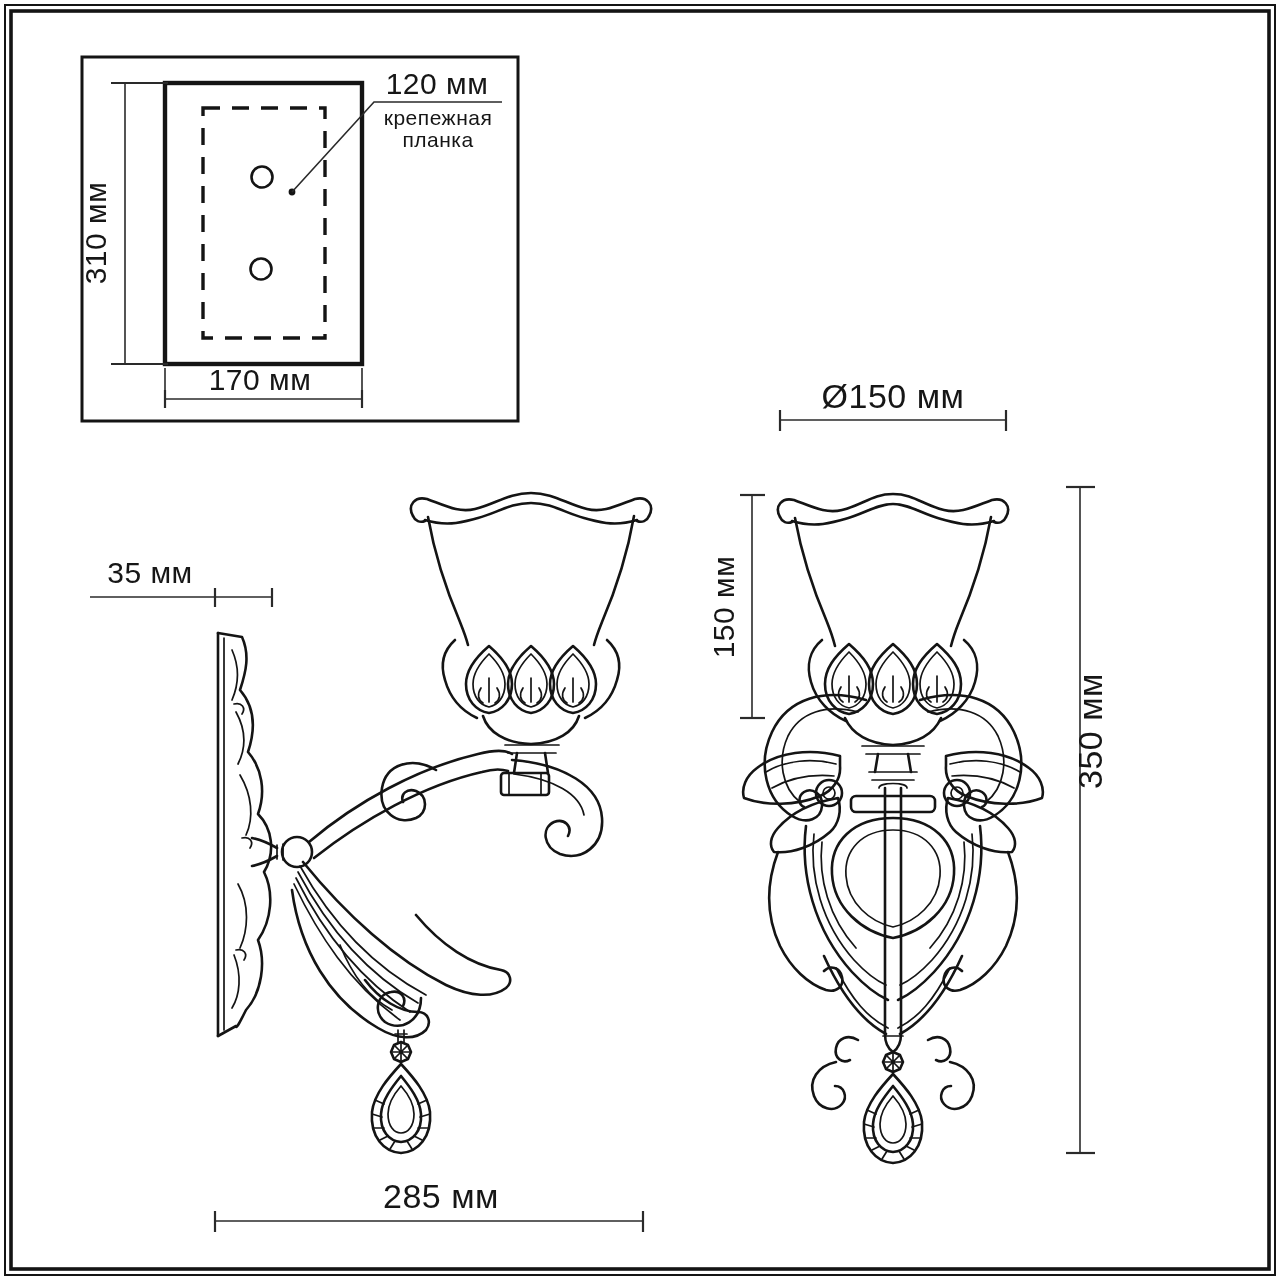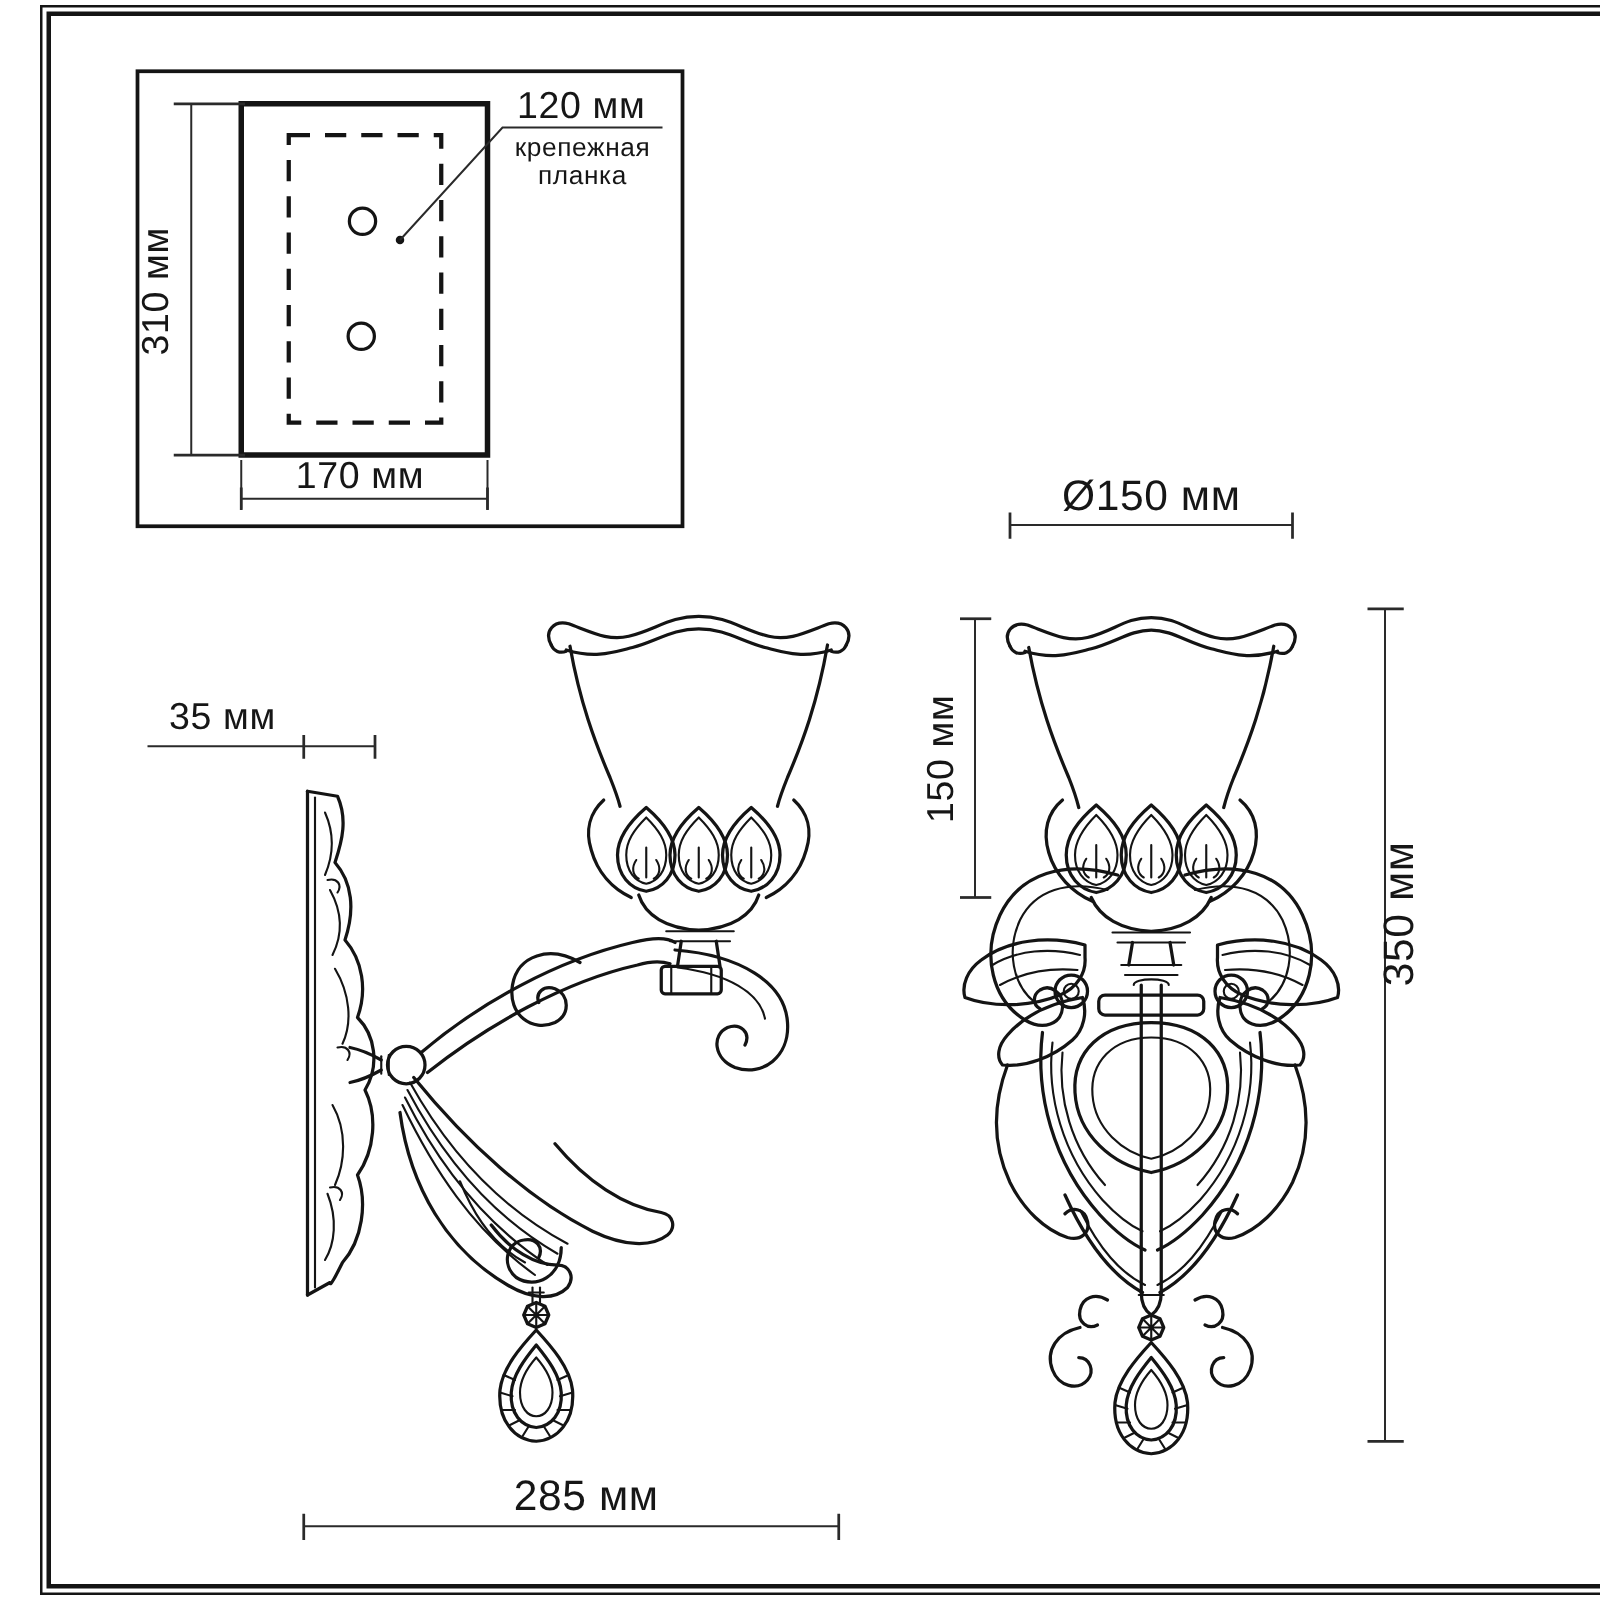--- a/index.html
+++ b/index.html
@@ -8,21 +8,20 @@
     background: #ffffff;
     width: 1280px;
     height: 1280px;
     font-family: "Liberation Sans", sans-serif;
   }
   #stage {
     position: relative;
     width: 1063px;
     height: 1280px;
     background: #ffffff;
-    margin-left: 28px;
   }
   svg { display: block; }
   .art   { stroke: #141414; fill: none; stroke-width: 2.6; stroke-linecap: round; stroke-linejoin: round; }
   .art-fine { stroke: #141414; fill: none; stroke-width: 1.7; stroke-linecap: round; stroke-linejoin: round; }
   .dimln { stroke: #2a2a2a; fill: none; stroke-width: 1.6; }
   .tick  { stroke: #2a2a2a; fill: none; stroke-width: 2.2; }
   .dimtx {
     fill: #161616;
     font-family: "Liberation Sans", sans-serif;
     font-weight: normal;

